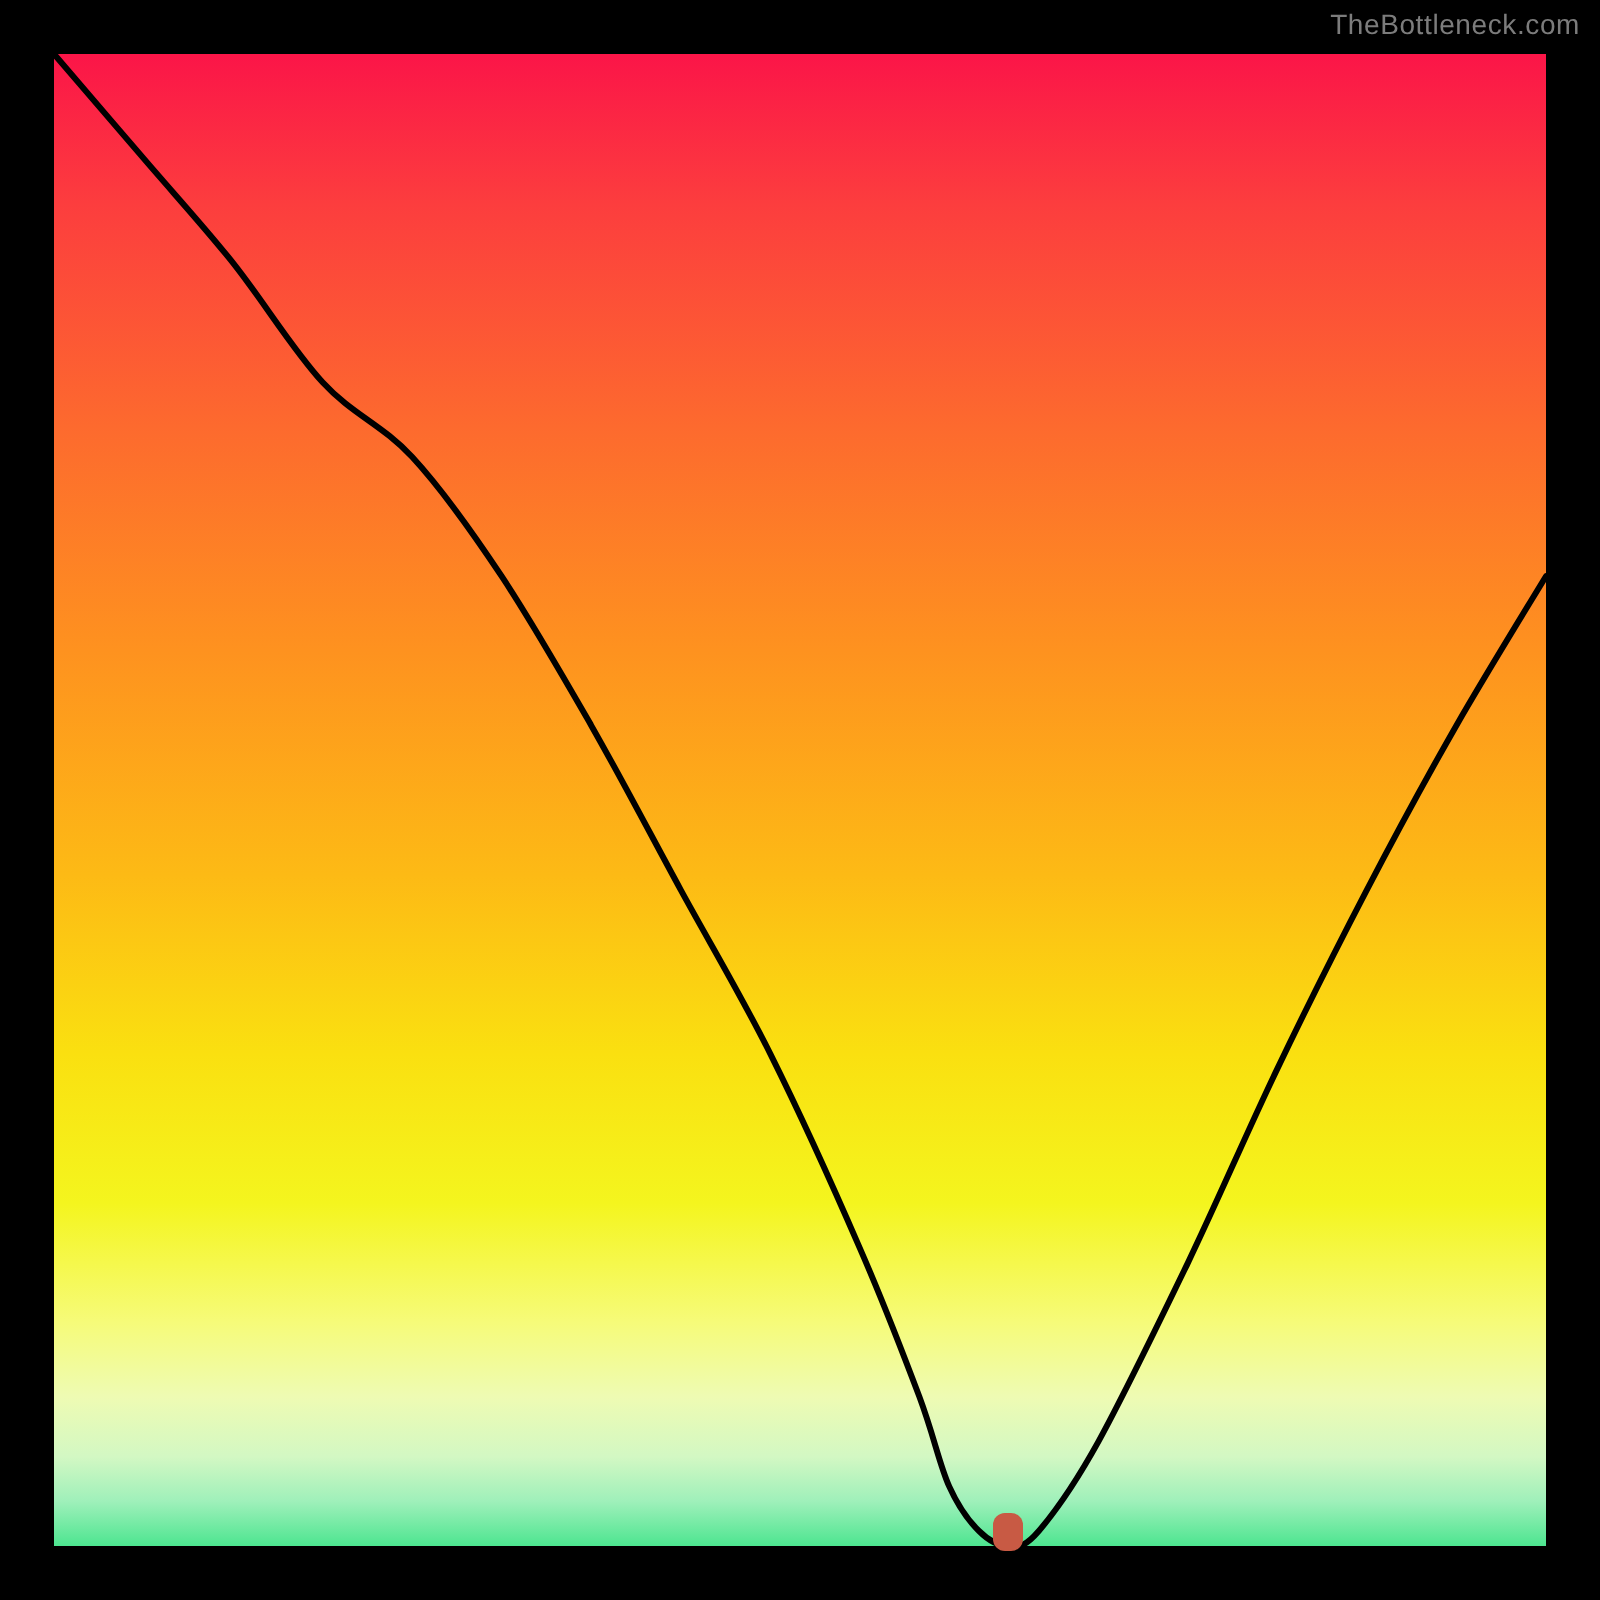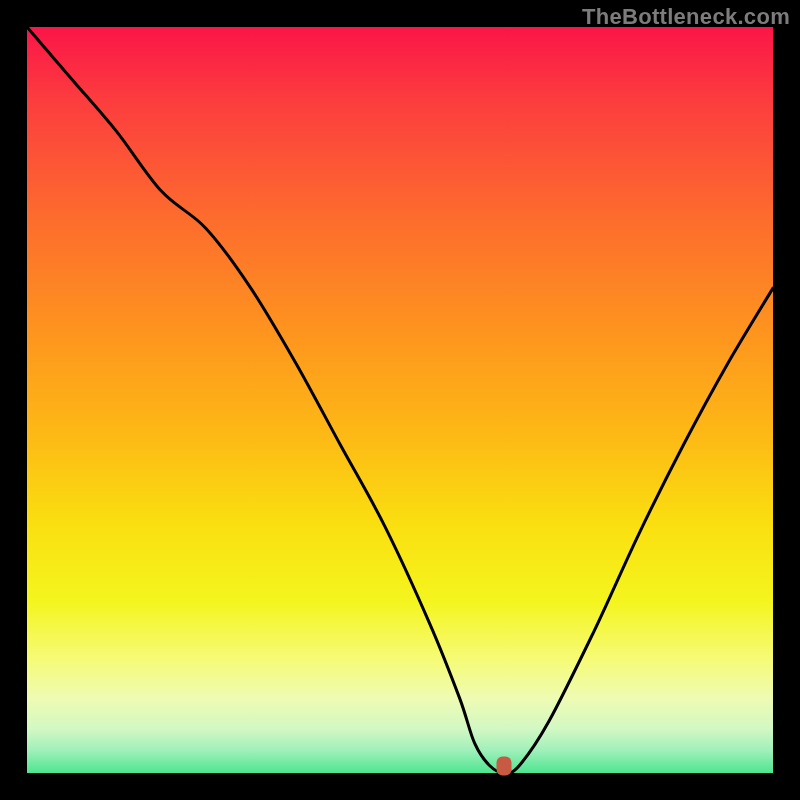--- a/index.html
+++ b/index.html
@@ -39,22 +39,22 @@
       #d3f8c3 94%,
       #9ff0ba 97%,
       #4de590 100%
     );
   }
   .watermark {
     position: absolute;
     top: 4px;
     right: 10px;
     color: #7c7c7c;
-    font-size: 22px;
-    font-weight: 700;
+    font-size: 14px;
+    font-weight: 400;
     letter-spacing: 0.3px;
     text-align: right;
   }
   svg.curve {
     position: absolute;
     left: 0;
     top: 0;
     width: 746px;
     height: 746px;
     overflow: visible;

